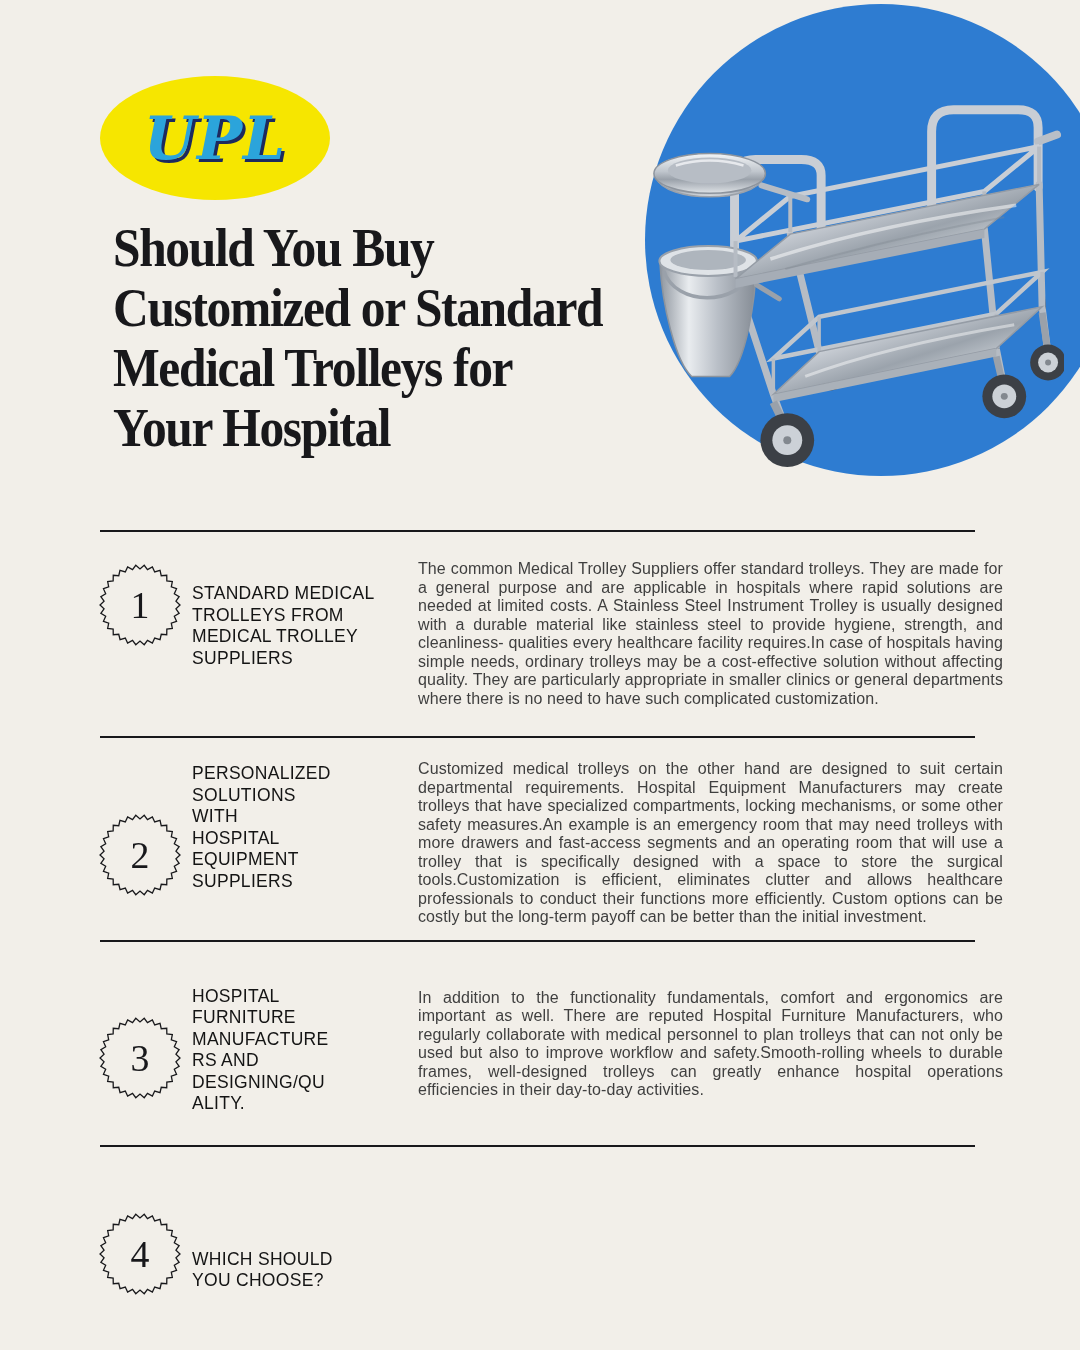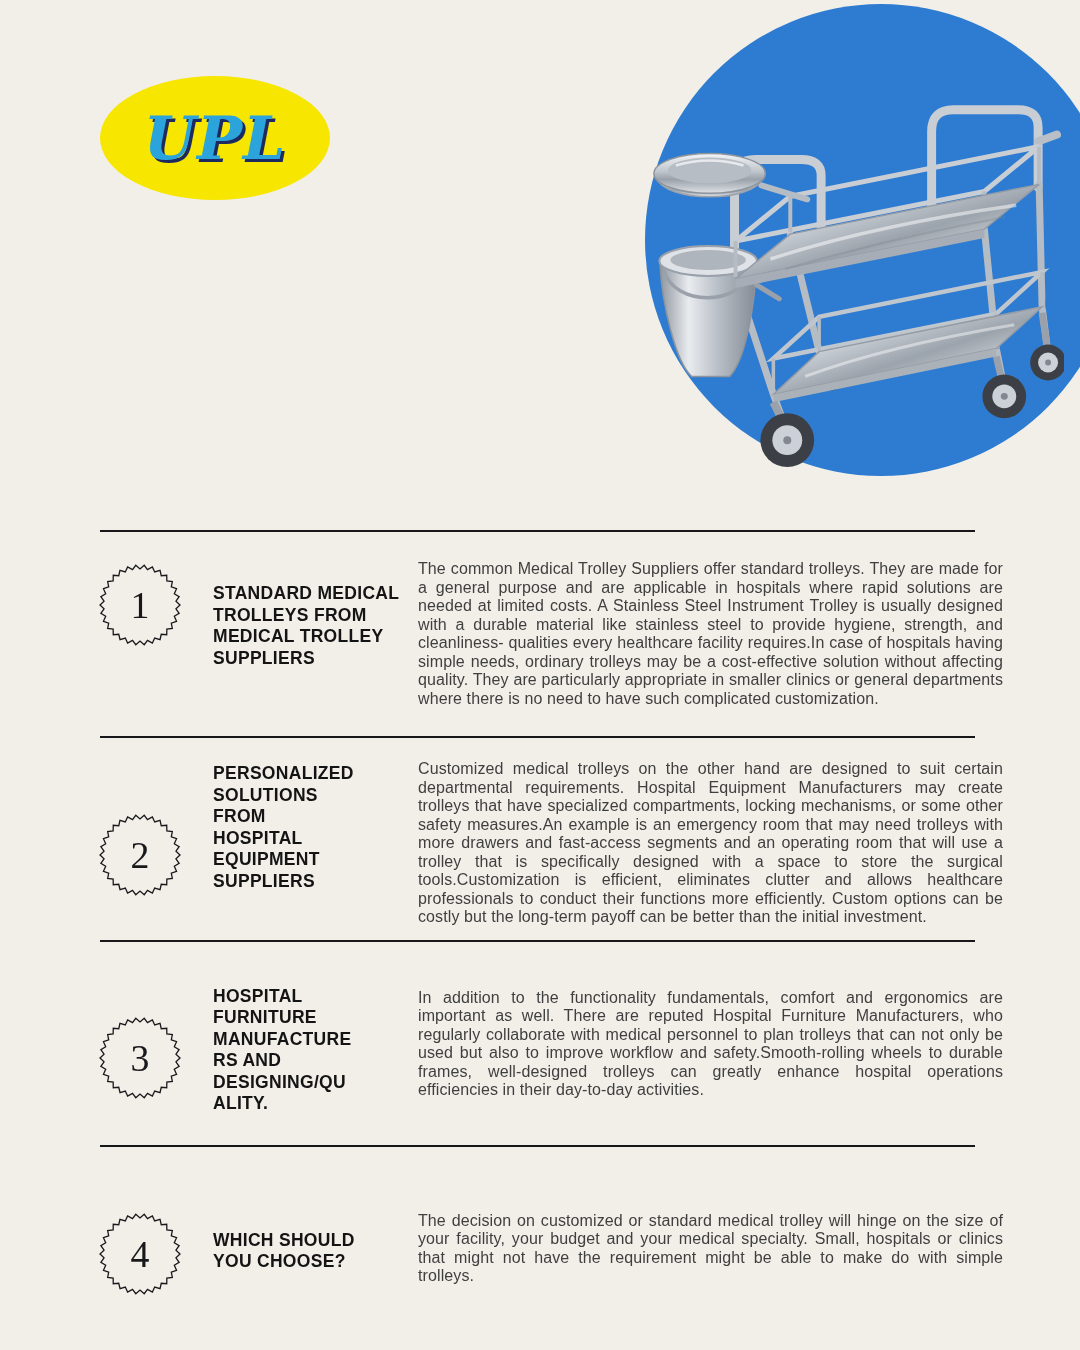--- a/index.html
+++ b/index.html
@@ -55,28 +55,28 @@
   .row1 .badge-wrap{margin-top:-29px}
   .row2 .badge-wrap{margin-top:16px}
   .row3 .badge-wrap{margin-top:14px}
   .row4 .badge-wrap{margin-top:5px}
   .seal{width:86px;height:86px;display:block;}
   .seal-poly{fill:none;stroke:var(--ink);stroke-width:1.5;}
   .seal-num{
     font-family:"Liberation Serif",serif;font-size:44px;fill:var(--ink);
   }
   .sec-heading{
-    position:absolute;left:213px;top:50%;transform:translateY(-50%);
-    width:210px;font-weight:bold;font-size:17.5px;line-height:21.5px;
+    position:absolute;left:192px;top:50%;transform:translateY(-50%);
+    width:210px;font-weight:normal;font-size:17.5px;line-height:21.5px;
     letter-spacing:.3px;color:#141414;white-space:pre-line;
   }
   .row1 .sec-heading{margin-top:-8px}
   .row2 .sec-heading{margin-top:-12px}
   .row3 .sec-heading{margin-top:6px}
-  .row4 .sec-heading{margin-top:2px}
+  .row4 .sec-heading{margin-top:21px}
   .sec-body{
     position:absolute;left:418px;top:50%;transform:translateY(-50%);
     width:585px;font-size:16px;line-height:18.5px;letter-spacing:.1px;
     color:var(--body-text);text-align:justify;
   }
   .row2 .sec-body{margin-top:4px}
 </style>
 </head>
 <body>
 
@@ -180,20 +180,26 @@
       <circle cx="414" cy="316" r="18" fill="#3c4046"></circle>
       <circle cx="414" cy="316" r="10" fill="#ccd1d7"></circle>
       <circle cx="414" cy="316" r="3" fill="#82888f"></circle>
     </g>
   </svg>
 
   <div class="logo">
     <span class="logo-text">UPL</span>
   </div>
 
+  <h1 class="title">
+    <span class="tline">Should You Buy</span>
+    <span class="tline">Customized or Standard</span>
+    <span class="tline">Medical Trolleys for</span>
+    <span class="tline">Your Hospital</span>
+  </h1>
 
   <div class="divider d1"></div>
   <div class="divider d2"></div>
   <div class="divider d3"></div>
   <div class="divider d4"></div>
 
   <div id="sections">
     <div class="section-row row1">
       <div class="badge-wrap">
         <svg class="seal" viewBox="0 0 100 100" aria-hidden="true">
@@ -210,21 +216,21 @@
 
     <div class="section-row row2">
       <div class="badge-wrap">
         <svg class="seal" viewBox="0 0 100 100" aria-hidden="true">
           <polygon class="seal-poly" points="96.5,50.0 91.8,54.4 95.5,59.7 89.9,63.0 92.5,68.9 86.4,71.0 87.6,77.3 81.2,78.1 81.1,84.6 74.7,84.0 73.3,90.3 67.1,88.4 64.4,94.2 58.7,91.1 54.9,96.2 50.0,92.0 45.1,96.2 41.3,91.1 35.6,94.2 32.9,88.4 26.8,90.3 25.3,84.0 18.9,84.6 18.8,78.1 12.4,77.3 13.6,71.0 7.5,68.9 10.1,63.0 4.5,59.7 8.2,54.4 3.5,50.0 8.2,45.6 4.5,40.3 10.1,37.0 7.5,31.1 13.6,29.0 12.4,22.7 18.8,21.9 18.9,15.4 25.3,16.0 26.7,9.7 32.9,11.6 35.6,5.8 41.3,8.9 45.1,3.8 50.0,8.0 54.9,3.8 58.7,8.9 64.4,5.8 67.1,11.6 73.3,9.7 74.7,16.0 81.1,15.4 81.2,21.9 87.6,22.7 86.4,29.0 92.5,31.1 89.9,37.0 95.5,40.3 91.8,45.6"></polygon>
           <text class="seal-num" x="50" y="50" text-anchor="middle" dominant-baseline="central">2</text>
         </svg>
       </div>
       <div class="sec-heading">PERSONALIZED
 SOLUTIONS
-FROM
+WITH
 HOSPITAL
 EQUIPMENT
 SUPPLIERS</div>
       <div class="sec-body">Customized medical trolleys on the other hand are designed to suit certain departmental requirements. Hospital Equipment Manufacturers may create trolleys that have specialized compartments, locking mechanisms, or some other safety measures.An example is an emergency room that may need trolleys with more drawers and fast-access segments and an operating room that will use a trolley that is specifically designed with a space to store the surgical tools.Customization is efficient, eliminates clutter and allows healthcare professionals to conduct their functions more efficiently. Custom options can be costly but the long-term payoff can be better than the initial investment.</div>
     </div>
 
     <div class="section-row row3">
       <div class="badge-wrap">
         <svg class="seal" viewBox="0 0 100 100" aria-hidden="true">
           <polygon class="seal-poly" points="96.5,50.0 91.8,54.4 95.5,59.7 89.9,63.0 92.5,68.9 86.4,71.0 87.6,77.3 81.2,78.1 81.1,84.6 74.7,84.0 73.3,90.3 67.1,88.4 64.4,94.2 58.7,91.1 54.9,96.2 50.0,92.0 45.1,96.2 41.3,91.1 35.6,94.2 32.9,88.4 26.8,90.3 25.3,84.0 18.9,84.6 18.8,78.1 12.4,77.3 13.6,71.0 7.5,68.9 10.1,63.0 4.5,59.7 8.2,54.4 3.5,50.0 8.2,45.6 4.5,40.3 10.1,37.0 7.5,31.1 13.6,29.0 12.4,22.7 18.8,21.9 18.9,15.4 25.3,16.0 26.7,9.7 32.9,11.6 35.6,5.8 41.3,8.9 45.1,3.8 50.0,8.0 54.9,3.8 58.7,8.9 64.4,5.8 67.1,11.6 73.3,9.7 74.7,16.0 81.1,15.4 81.2,21.9 87.6,22.7 86.4,29.0 92.5,31.1 89.9,37.0 95.5,40.3 91.8,45.6"></polygon>
@@ -242,17 +248,16 @@
 
     <div class="section-row row4">
       <div class="badge-wrap">
         <svg class="seal" viewBox="0 0 100 100" aria-hidden="true">
           <polygon class="seal-poly" points="96.5,50.0 91.8,54.4 95.5,59.7 89.9,63.0 92.5,68.9 86.4,71.0 87.6,77.3 81.2,78.1 81.1,84.6 74.7,84.0 73.3,90.3 67.1,88.4 64.4,94.2 58.7,91.1 54.9,96.2 50.0,92.0 45.1,96.2 41.3,91.1 35.6,94.2 32.9,88.4 26.8,90.3 25.3,84.0 18.9,84.6 18.8,78.1 12.4,77.3 13.6,71.0 7.5,68.9 10.1,63.0 4.5,59.7 8.2,54.4 3.5,50.0 8.2,45.6 4.5,40.3 10.1,37.0 7.5,31.1 13.6,29.0 12.4,22.7 18.8,21.9 18.9,15.4 25.3,16.0 26.7,9.7 32.9,11.6 35.6,5.8 41.3,8.9 45.1,3.8 50.0,8.0 54.9,3.8 58.7,8.9 64.4,5.8 67.1,11.6 73.3,9.7 74.7,16.0 81.1,15.4 81.2,21.9 87.6,22.7 86.4,29.0 92.5,31.1 89.9,37.0 95.5,40.3 91.8,45.6"></polygon>
           <text class="seal-num" x="50" y="50" text-anchor="middle" dominant-baseline="central">4</text>
         </svg>
       </div>
       <div class="sec-heading">WHICH SHOULD
 YOU CHOOSE?</div>
-      <div class="sec-body">The decision on customized or standard medical trolley will hinge on the size of your facility, your budget and your medical specialty. Small, hospitals or clinics that might not have the requirement might be able to make do with simple trolleys.</div>
     </div>
   </div>
 
 </div>
 
 </body></html>

